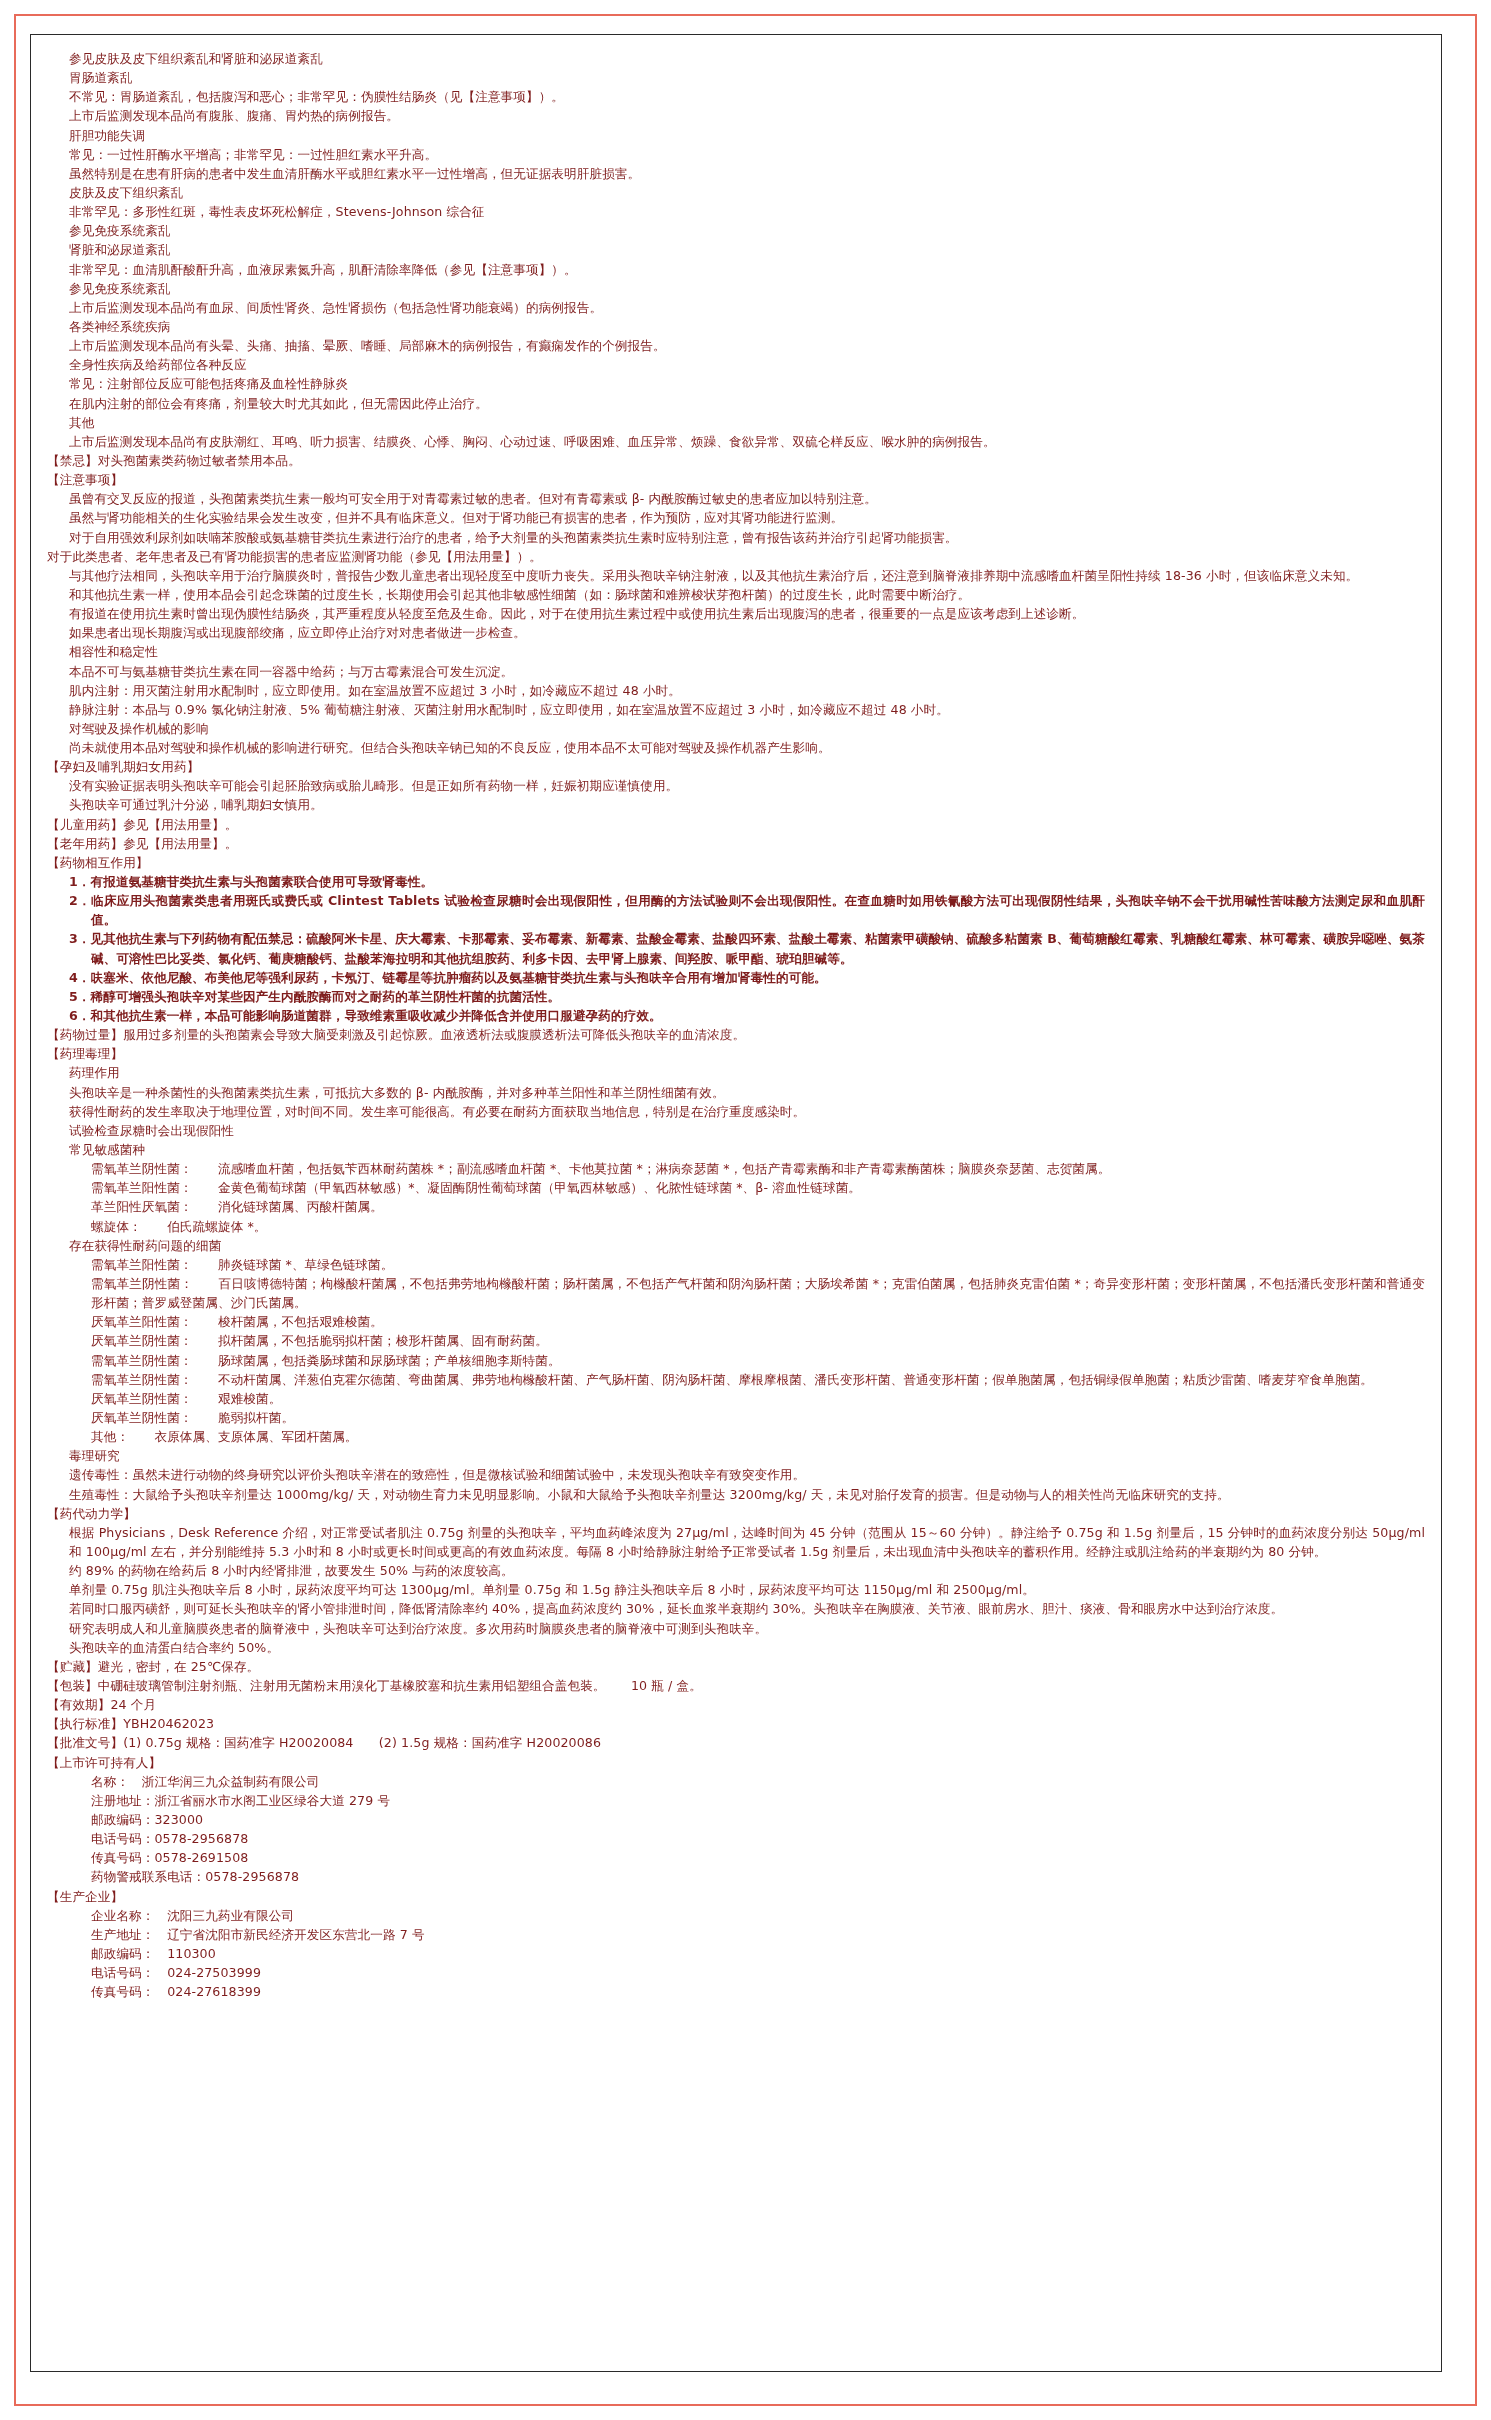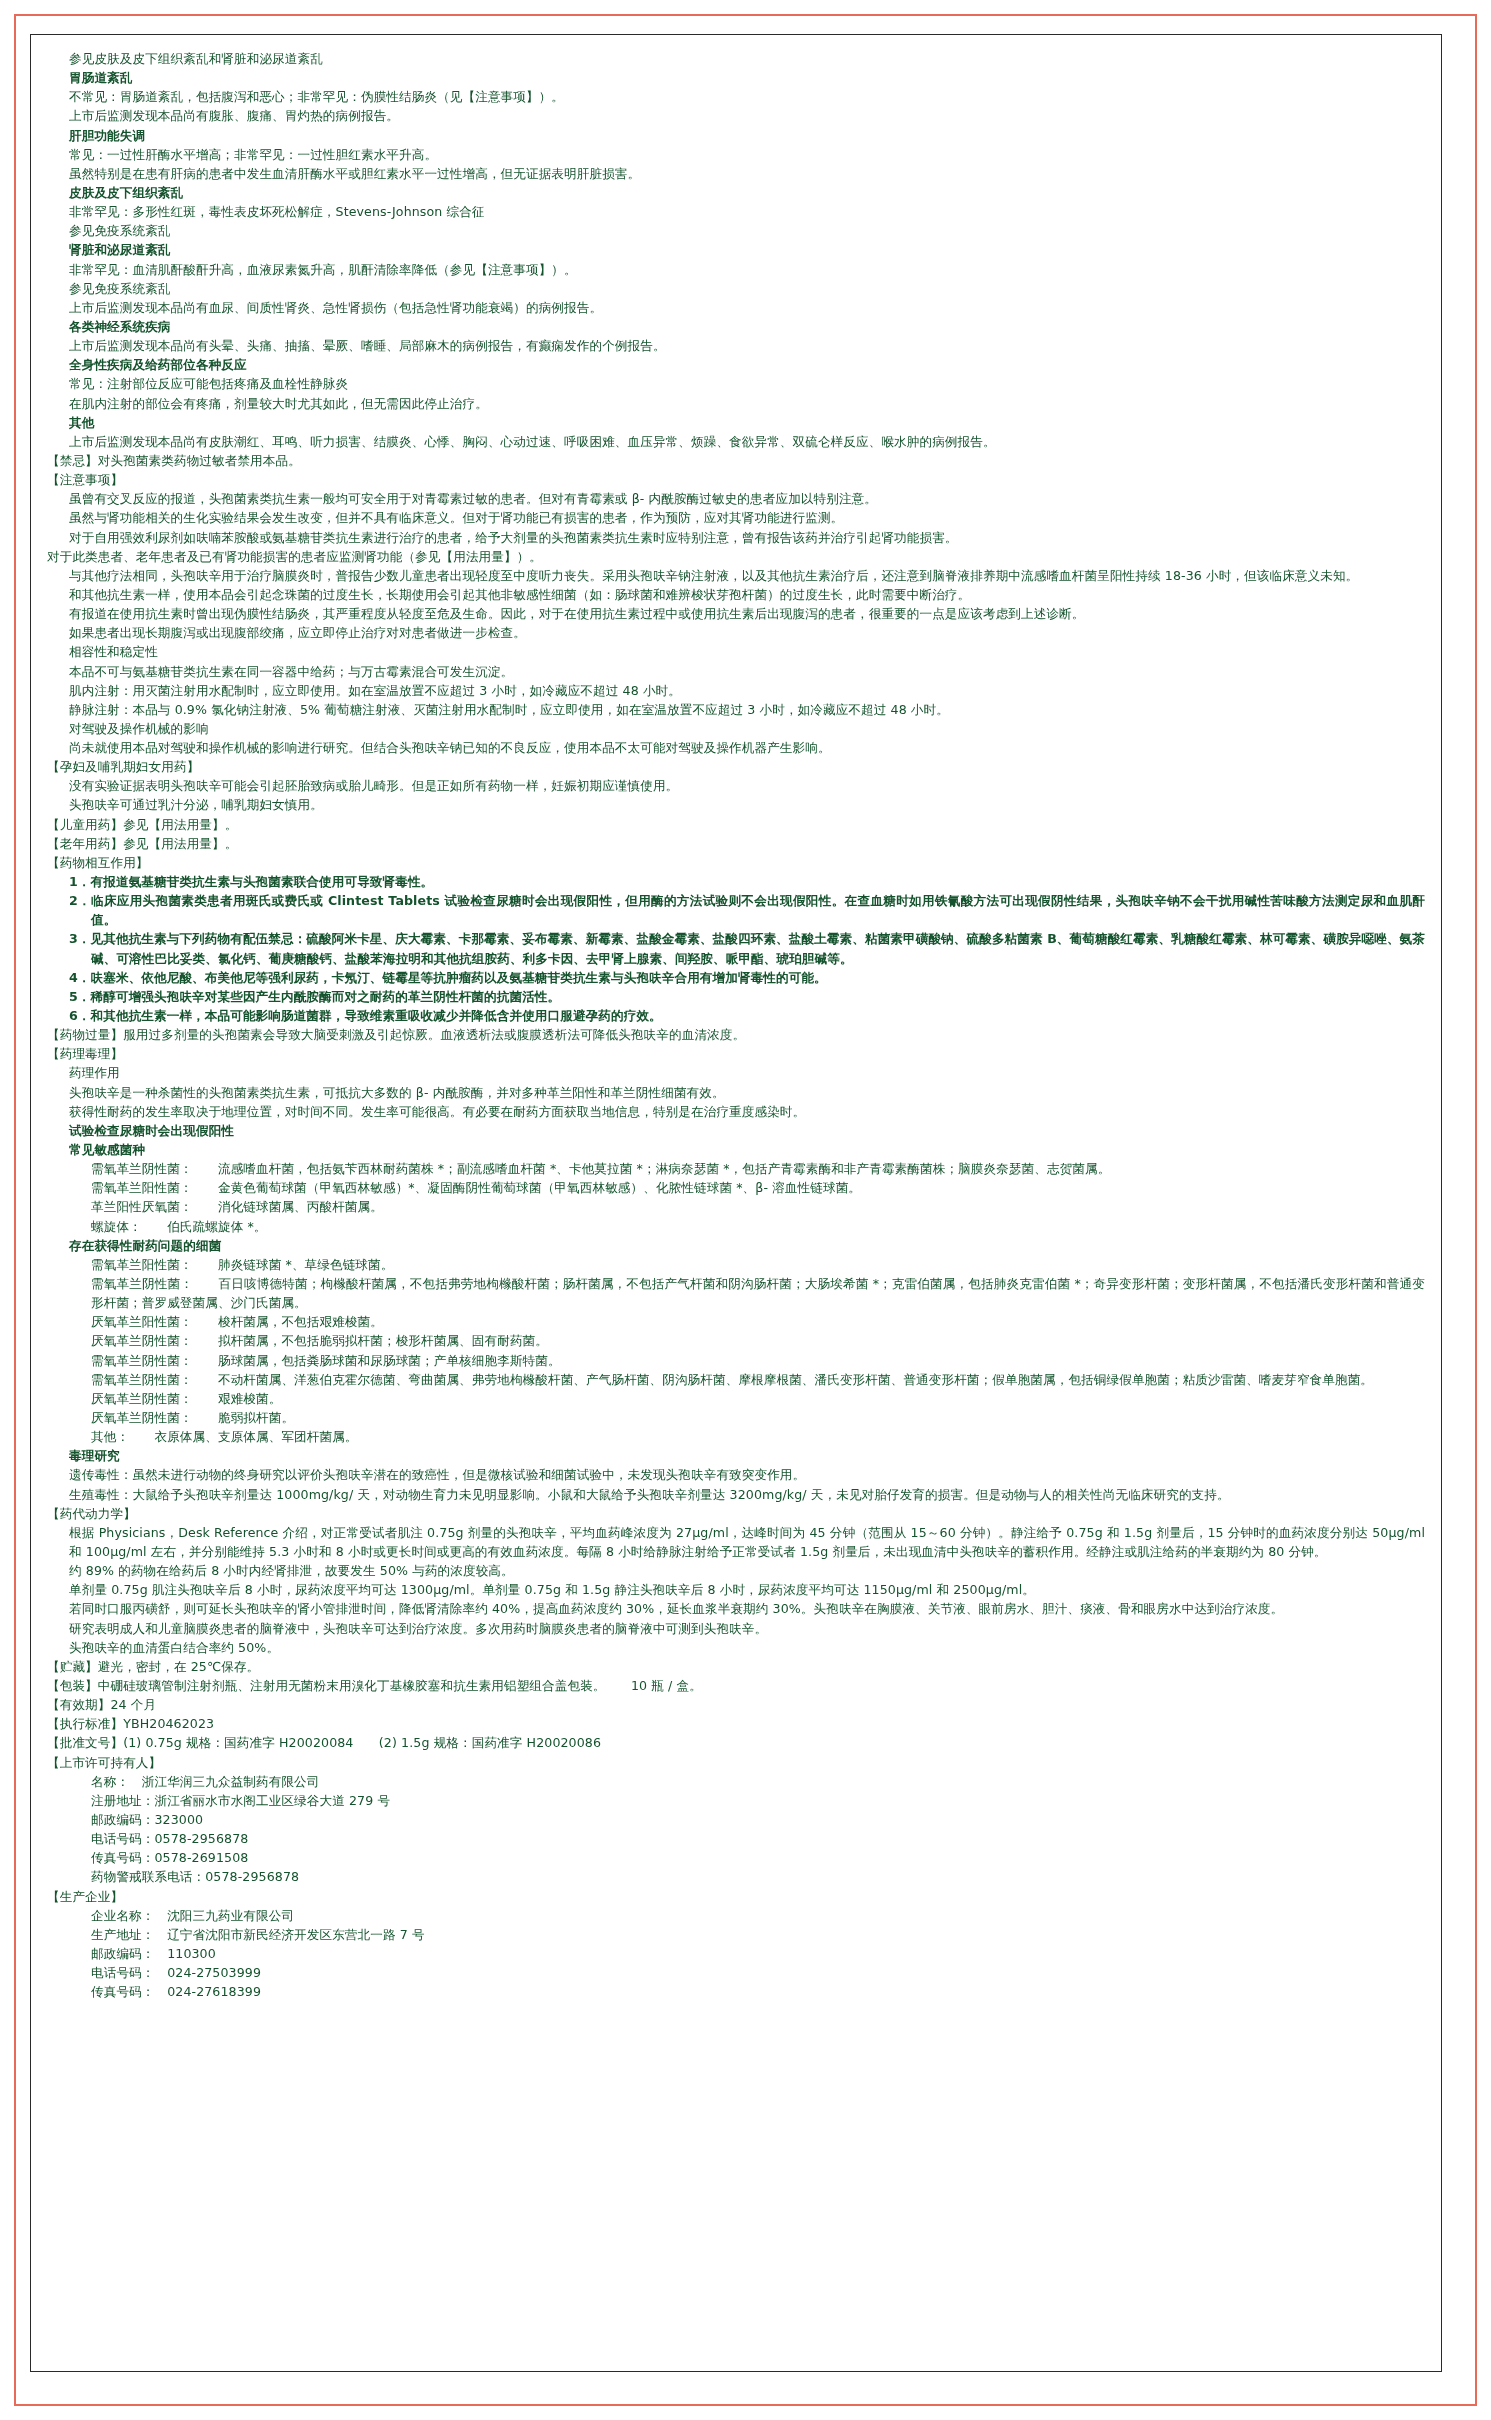--- a/index.html
+++ b/index.html
@@ -33,32 +33,32 @@
     background: #fff;
     width: 1412px;
     height: 2338px;
     box-sizing: border-box;
     padding: 14px 16px 10px 16px;
     overflow: hidden;
   }
   .doc {
     font-size: 12.6px;
     line-height: 1.52;
-    color: #14532d;
+    color: #7f1d1d;
     letter-spacing: 0.1px;
   }
   .doc p {
     margin: 0;
     text-align: justify;
     text-justify: inter-ideograph;
   }
   .l1 { padding-left: 0px; }
   .l2 { padding-left: 22px; }
   .l3 { padding-left: 44px; }
-  .b { font-weight: bold; }
+  .b { font-weight: normal; }
   .hang2 { padding-left: 44px; text-indent: -22px; font-weight: bold; }
 </style>
 </head>
 <body>
 
 <div class="page">
   <div class="sheet">
     <div class="doc" id="doc-body">
         <p class="l2">参见皮肤及皮下组织紊乱和肾脏和泌尿道紊乱</p>
         <p class="l2 b">胃肠道紊乱</p>

